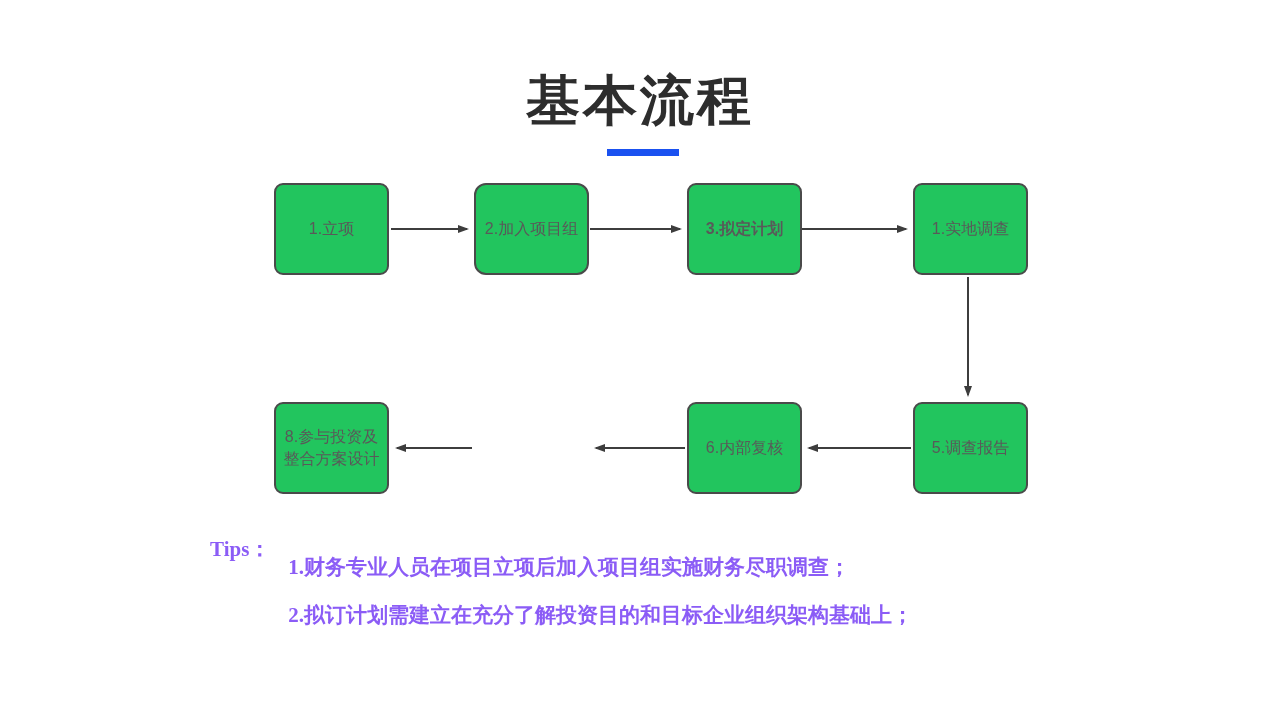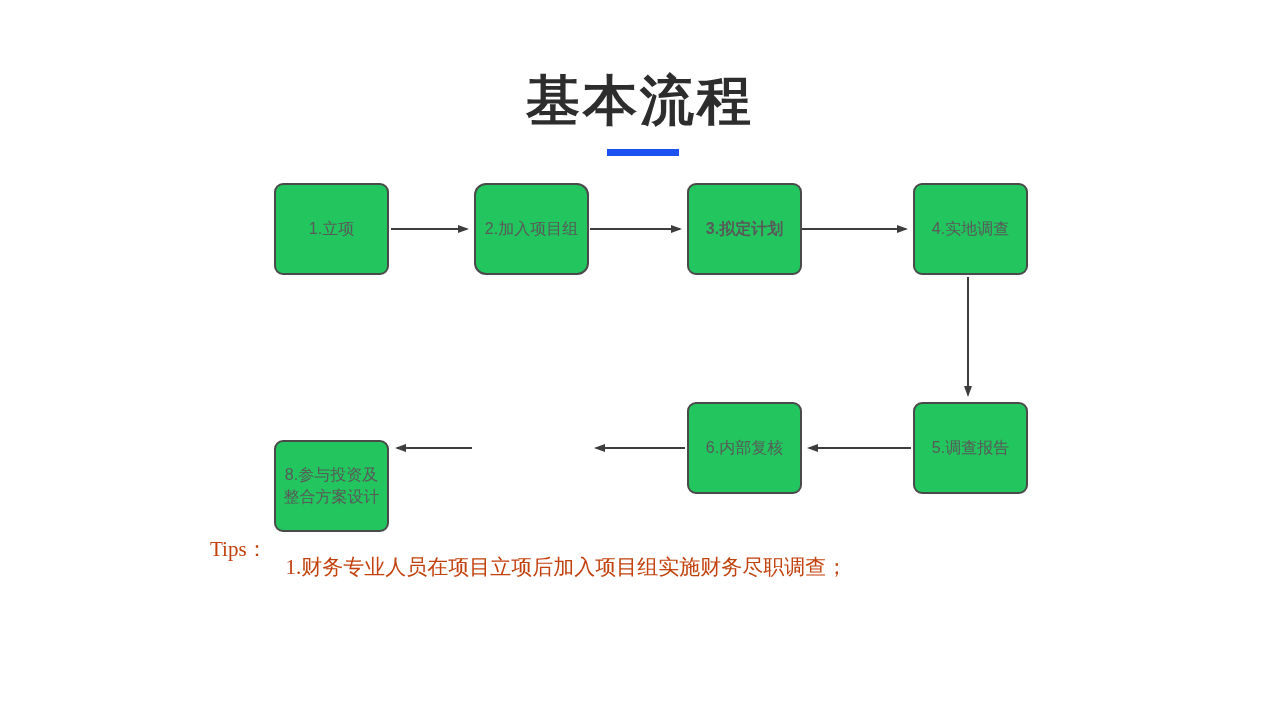--- a/index.html
+++ b/index.html
@@ -57,39 +57,40 @@
     line-height: 1.4;
     padding: 0 4px;
   }
   .b1 { left: 274px; top: 183px; }
   .b2 { left: 474px; top: 183px; }
   .b3 { left: 687px; top: 183px; font-weight: bold; }
   .b4 { left: 913px; top: 183px; }
   .b5 { left: 913px; top: 402px; }
   .b6 { left: 687px; top: 402px; }
   .b7 { left: 474px; top: 402px; }
-  .b8 { left: 274px; top: 402px; margin-top: 38px; }
+  .b8 { left: 274px; top: 402px; }
   svg.arrows {
     position: absolute;
     left: 0;
     top: 0;
     width: 1280px;
     height: 720px;
     pointer-events: none;
   }
   .tips {
     position: absolute;
     left: 210px;
     top: 534px;
     display: flex;
     align-items: flex-start;
     font-family: "Liberation Serif", "DejaVu Serif", serif;
     font-size: 21px;
-    color: #c2410c;
+    color: #8b5cf6;
     line-height: 30px;
+    font-weight: bold;
   }
   .tips-label { white-space: pre; }
   .tips-lines div { margin: 18px; }
 </style>
 </head>
 <body>
 
 <div class="slide">
 
   <h1 class="title">基本流程</h1>
@@ -113,33 +114,34 @@
   <div class="fbox b1">
     <span class="box-label">1.立项</span>
   </div>
   <div class="fbox b2 square">
     <span class="box-label">2.加入项目组</span>
   </div>
   <div class="fbox b3">
     <span class="box-label">3.拟定计划</span>
   </div>
   <div class="fbox b4">
-    <span class="box-label">4.实地调查</span>
+    <span class="box-label">1.实地调查</span>
   </div>
   <div class="fbox b5">
     <span class="box-label">5.调查报告</span>
   </div>
   <div class="fbox b6">
     <span class="box-label">6.内部复核</span>
   </div>
   <div class="fbox b8">
     <span class="box-label">8.参与投资及
 整合方案设计</span>
   </div>
 
   <div class="tips">
     <span class="tips-label">Tips：</span>
     <div class="tips-lines">
       <div>1.财务专业人员在项目立项后加入项目组实施财务尽职调查；</div>
+      <div>2.拟订计划需建立在充分了解投资目的和目标企业组织架构基础上；</div>
     </div>
   </div>
 
 </div>
 
 </body></html>

